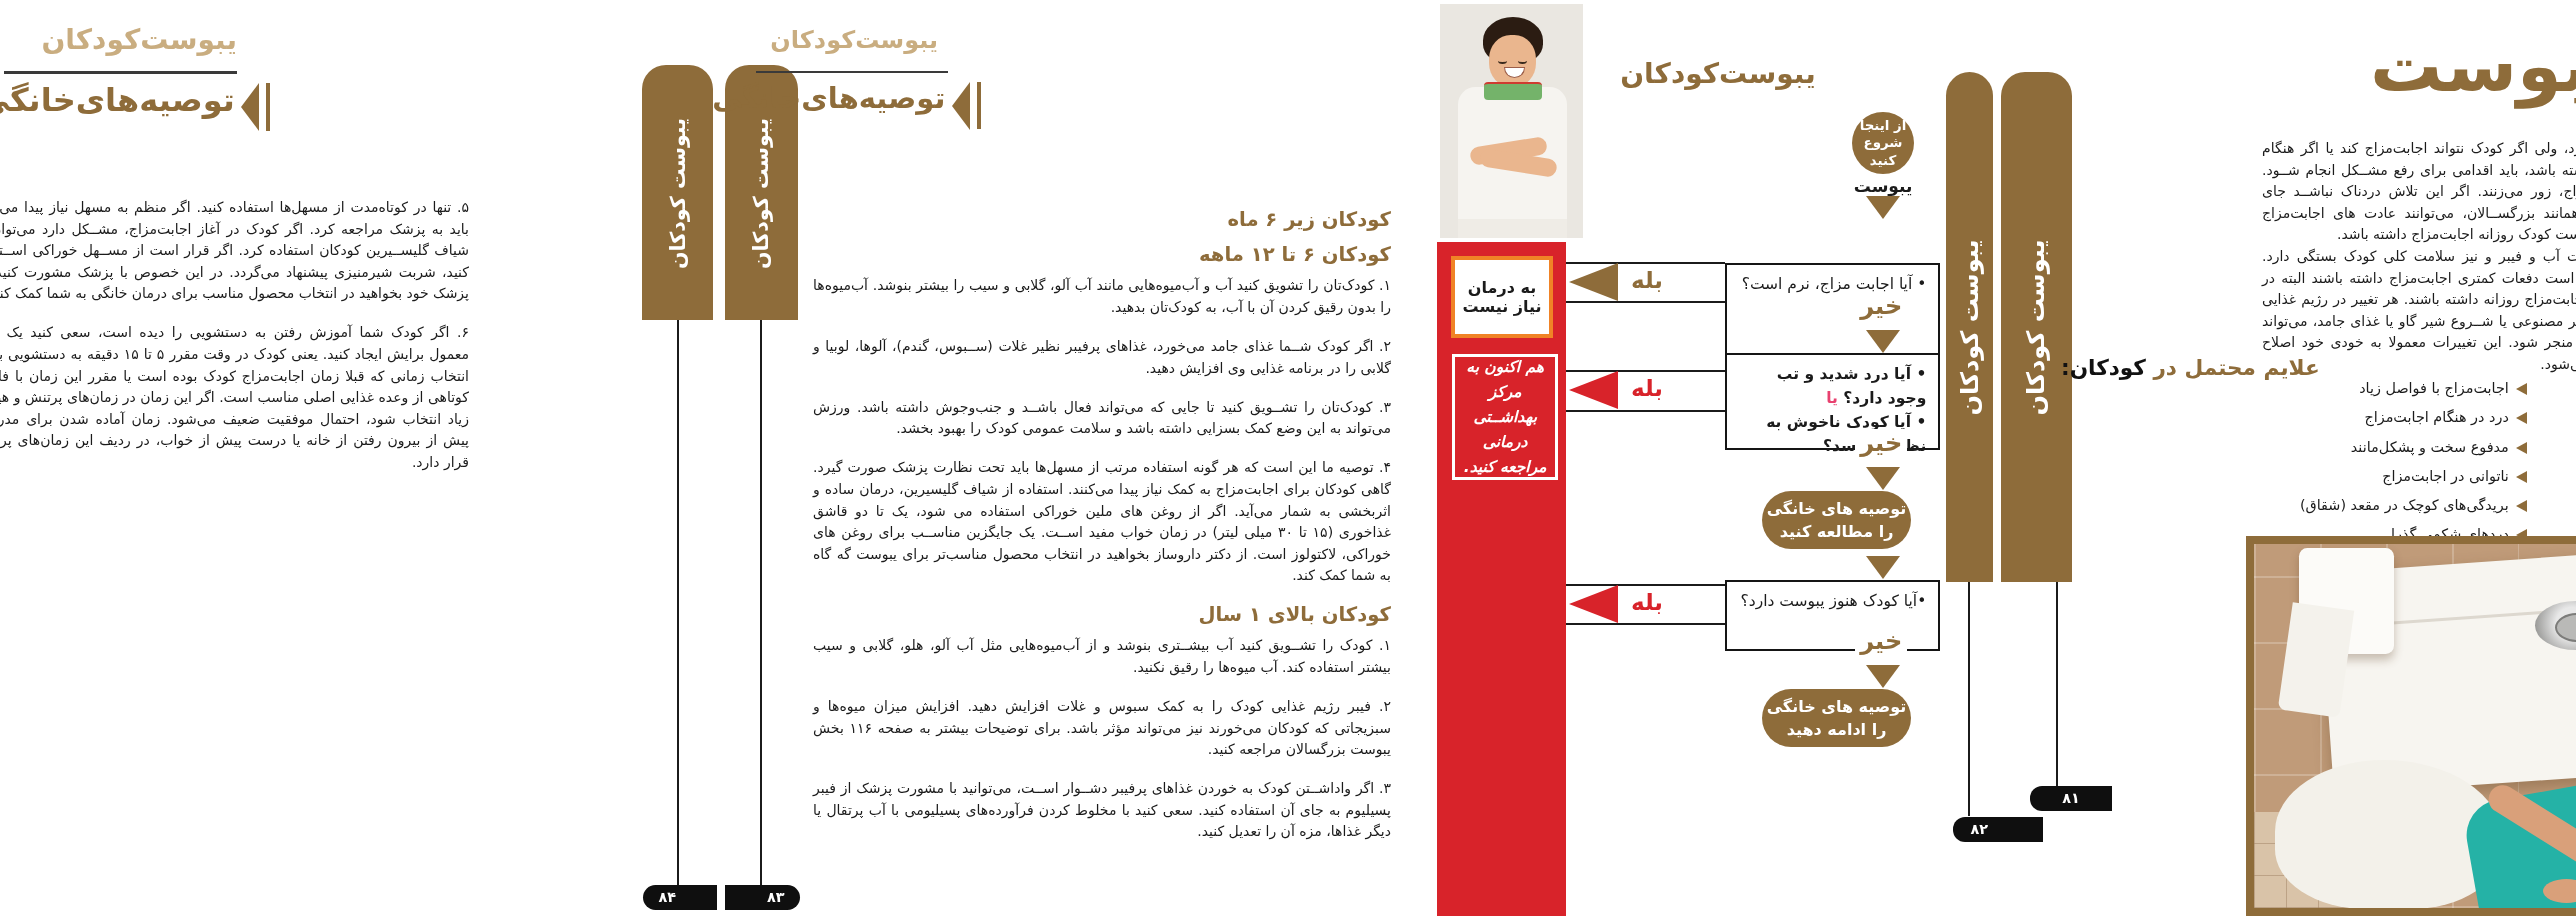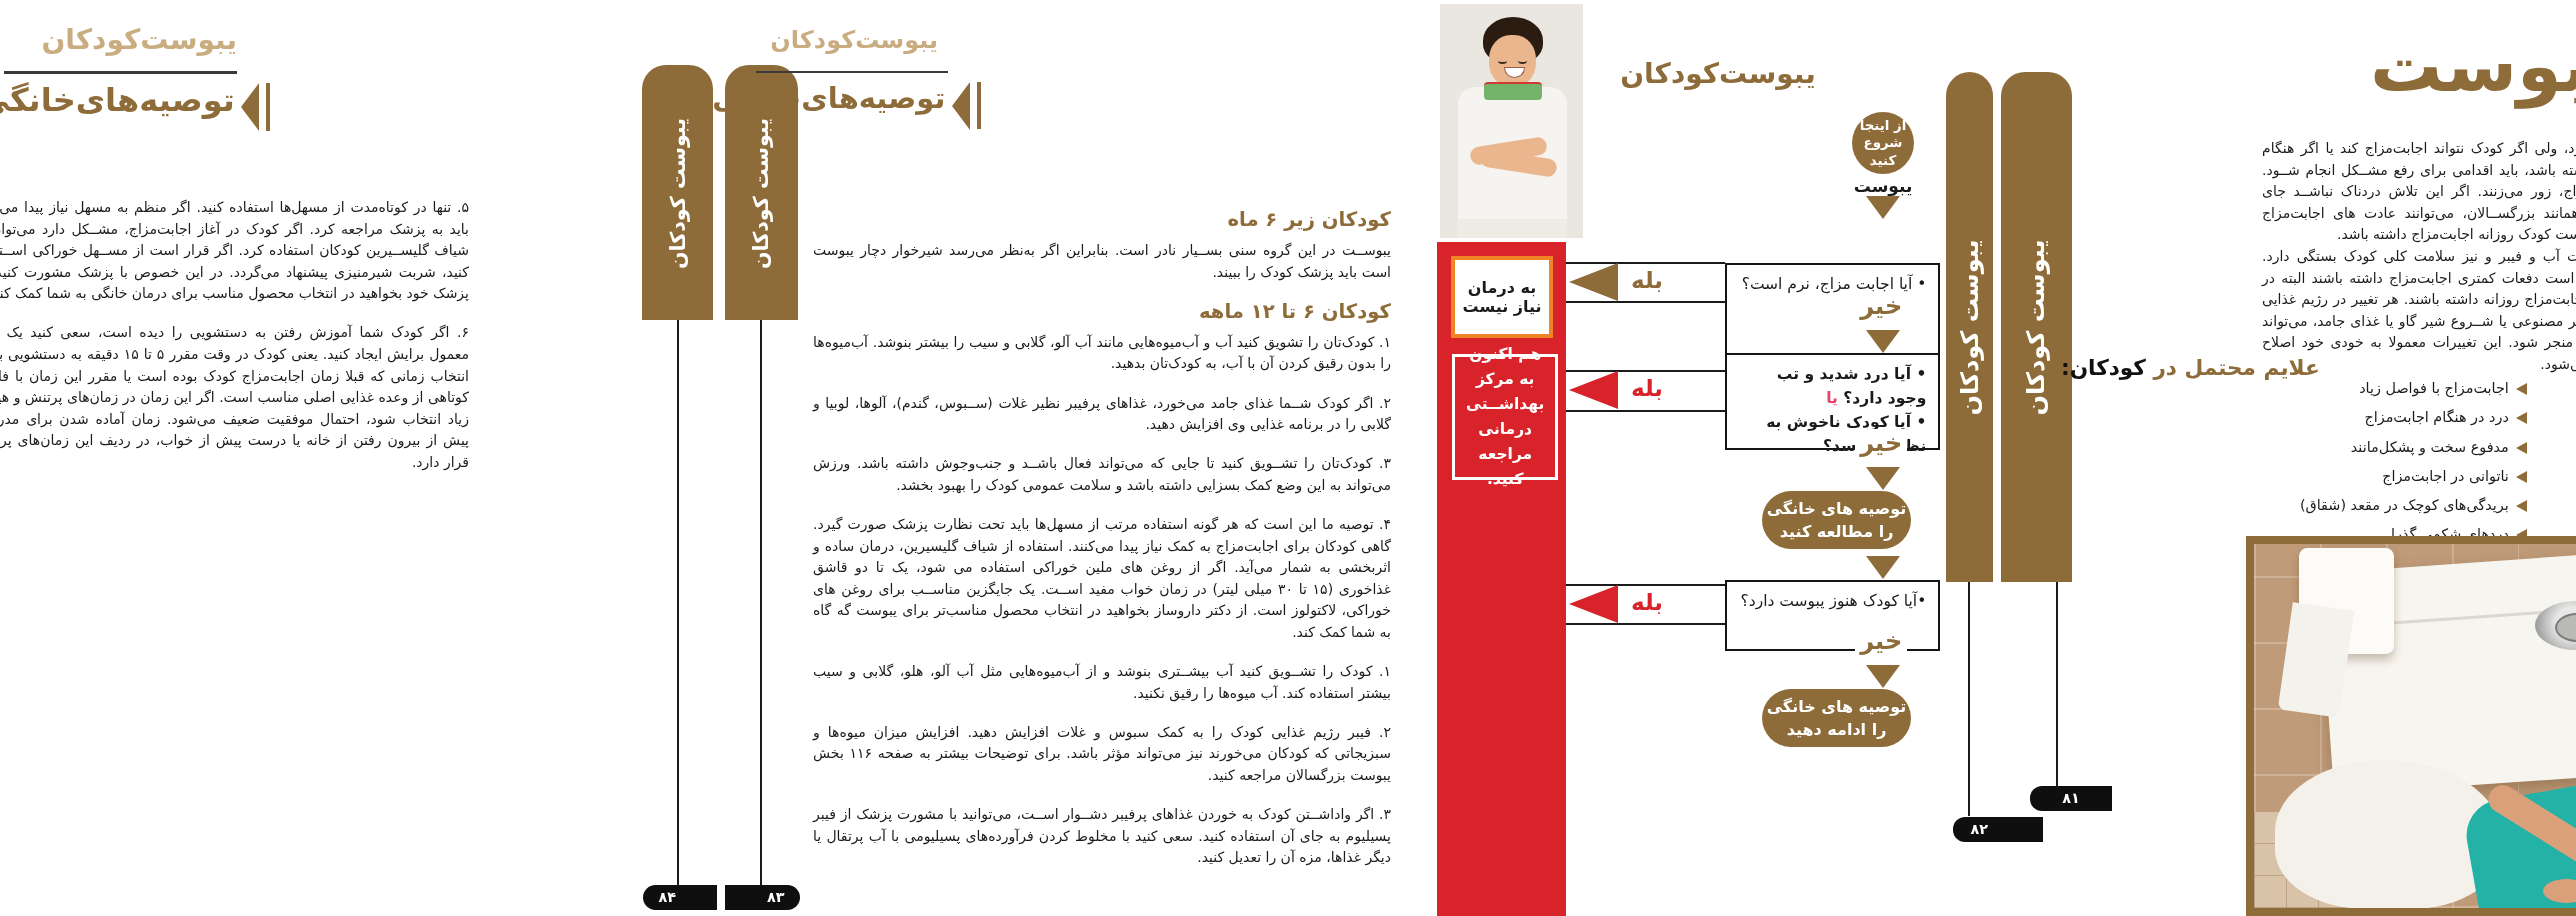--- a/index.html
+++ b/index.html
@@ -75,26 +75,26 @@
   </div>
 
   <div class="abs" style="left:711px;top:0;width:726px;height:917px;">
     <div class="abs rtl hdr-tan" style="left:62px;top:26px;width:165px;font-size:24px;text-align:left;">یبوست‌کودکان</div>
     <div class="abs rule" style="left:45px;top:71px;width:192px;"></div>
     <div class="abs rtl hdr-brown" style="left:10.3px;top:81px;width:224px;font-size:29px;text-align:left;">توصیه‌های‌خانگی</div>
     <div class="abs title-tri" style="left:241px;top:82px;"></div>
     <div class="abs title-bar" style="left:266px;top:82px;height:47px;"></div>
     <div class="abs rtl body-txt" id="p83-sections" style="left:102px;top:196px;width:578px;">
         <div class="sec-h">کودکان زیر ۶ ماه</div>
-        <p class="body-p">یبوســت در این گروه سنی بســیار نادر است. بنابراین اگر به‌نظر می‌رسد شیرخوار دچار یبوست است باید پزشک کودک را ببیند.</p>
         <div class="sec-h">کودکان ۶ تا ۱۲ ماهه</div>
         <p class="body-p">۱. کودک‌تان را تشویق کنید آب و آب‌میوه‌هایی مانند آب آلو، گلابی و سیب را بیشتر بنوشد. آب‌میوه‌ها را بدون رقیق کردن آن با آب، به کودک‌تان بدهید.</p>
         <p class="body-p">۲. اگر کودک شــما غذای جامد می‌خورد، غذاهای پرفیبر نظیر غلات (ســبوس، گندم)، آلوها، لوبیا و گلابی را در برنامه غذایی وی افزایش دهید.</p>
         <p class="body-p">۳. کودک‌تان را تشــویق کنید تا جایی که می‌تواند فعال باشــد و جنب‌وجوش داشته باشد. ورزش می‌تواند به این وضع کمک بسزایی داشته باشد و سلامت عمومی کودک را بهبود بخشد.</p>
         <p class="body-p">۴. توصیه ما این است که هر گونه استفاده مرتب از مسهل‌ها باید تحت نظارت پزشک صورت گیرد. گاهی کودکان برای اجابت‌مزاج به کمک نیاز پیدا می‌کنند. استفاده از شیاف گلیسیرین، درمان ساده و اثربخشی به شمار می‌آید. اگر از روغن های ملین خوراکی استفاده می شود، یک تا دو قاشق غذاخوری (۱۵ تا ۳۰ میلی لیتر) در زمان خواب مفید اســت. یک جایگزین مناســب برای روغن های خوراکی، لاکتولوز است. از دکتر داروساز بخواهید در انتخاب محصول مناسب‌تر برای یبوست گه گاه به شما کمک کند.</p>
+        <div class="sec-h">کودکان بالای ۱ سال</div>
         <p class="body-p">۱. کودک را تشــویق کنید آب بیشــتری بنوشد و از آب‌میوه‌هایی مثل آب آلو، هلو، گلابی و سیب بیشتر استفاده کند. آب میوه‌ها را رقیق نکنید.</p>
         <p class="body-p">۲. فیبر رژیم غذایی کودک را به کمک سبوس و غلات افزایش دهید. افزایش میزان میوه‌ها و سبزیجاتی که کودکان می‌خورند نیز می‌تواند مؤثر باشد. برای توضیحات بیشتر به صفحه ۱۱۶ بخش یبوست بزرگسالان مراجعه کنید.</p>
         <p class="body-p">۳. اگر واداشــتن کودک به خوردن غذاهای پرفیبر دشــوار اســت، می‌توانید با مشورت پزشک از فیبر پسیلیوم به جای آن استفاده کنید. سعی کنید با مخلوط کردن فرآورده‌های پسیلیومی با آب پرتقال یا دیگر غذاها، مزه آن را تعدیل کنید.</p>
       </div>
   </div>
 
   <div class="abs" style="left:1440px;top:4.1px;width:143px;height:234px;background:#eae7e1;overflow:hidden;">
     <div class="abs" style="left:43px;top:13.4px;width:60px;height:47px;background:#2b1c12;border-radius:50% 50% 42% 42%;"></div>
     <div class="abs" style="left:49px;top:31px;width:47px;height:52px;background:#eab68e;border-radius:46%;"></div>
     <div class="abs" style="left:58px;top:53px;width:9.3px;height:4.6px;border-bottom:2.1px solid #3a2a1c;border-radius:50%;"></div>
@@ -105,21 +105,21 @@
     <div class="abs" style="left:30px;top:138px;width:77px;height:17.5px;background:#eab68e;border-radius:8.8px;transform:rotate(-9deg);"></div>
     <div class="abs" style="left:40px;top:150px;width:77px;height:17.5px;background:#eab68e;border-radius:8.8px;transform:rotate(9deg);"></div>
     <div class="abs" style="left:17.5px;top:215px;width:109px;height:19px;background:#efece6;"></div>
   </div>
 
   <div class="abs" style="left:1437px;top:242px;width:129px;height:674px;background:#d8232a;"></div>
   <div class="abs rtl" style="left:1451px;top:256px;width:94px;height:74px;background:#fff;border:4.1px solid #f08326;
               font-size:16px;font-weight:bold;text-align:center;display:flex;align-items:center;justify-content:flex-start;">
     <span>به درمان نیاز نیست</span>
   </div>
-  <div class="redbox" style="left:1452px;top:354px;width:86px;height:110px;">هم اکنون به مرکز بهداشــتی درمانی مراجعه کنید.</div>
+  <div class="redbox" style="left:1452px;top:354px;width:86px;height:110px;font-style:italic;">هم اکنون به مرکز بهداشــتی درمانی مراجعه کنید.</div>
 
   <div class="hline" style="left:1566px;top:262px;width:159px;"></div>
   <div class="hline" style="left:1566px;top:301px;width:159px;"></div>
   <div class="arrow-left" style="left:1569px;top:263px;border-right:49px solid #8e6c3a;"></div>
   <div class="lbl-yes" style="left:1631px;top:267px;color:#8e6c3a;">بله</div>
 
   <div class="hline" style="left:1566px;top:370px;width:159px;"></div>
   <div class="hline" style="left:1566px;top:410px;width:159px;"></div>
   <div class="arrow-left" style="left:1569px;top:371px;border-right:49px solid #d8232a;"></div>
   <div class="lbl-yes" style="left:1631px;top:375px;color:#d8232a;">بله</div>

